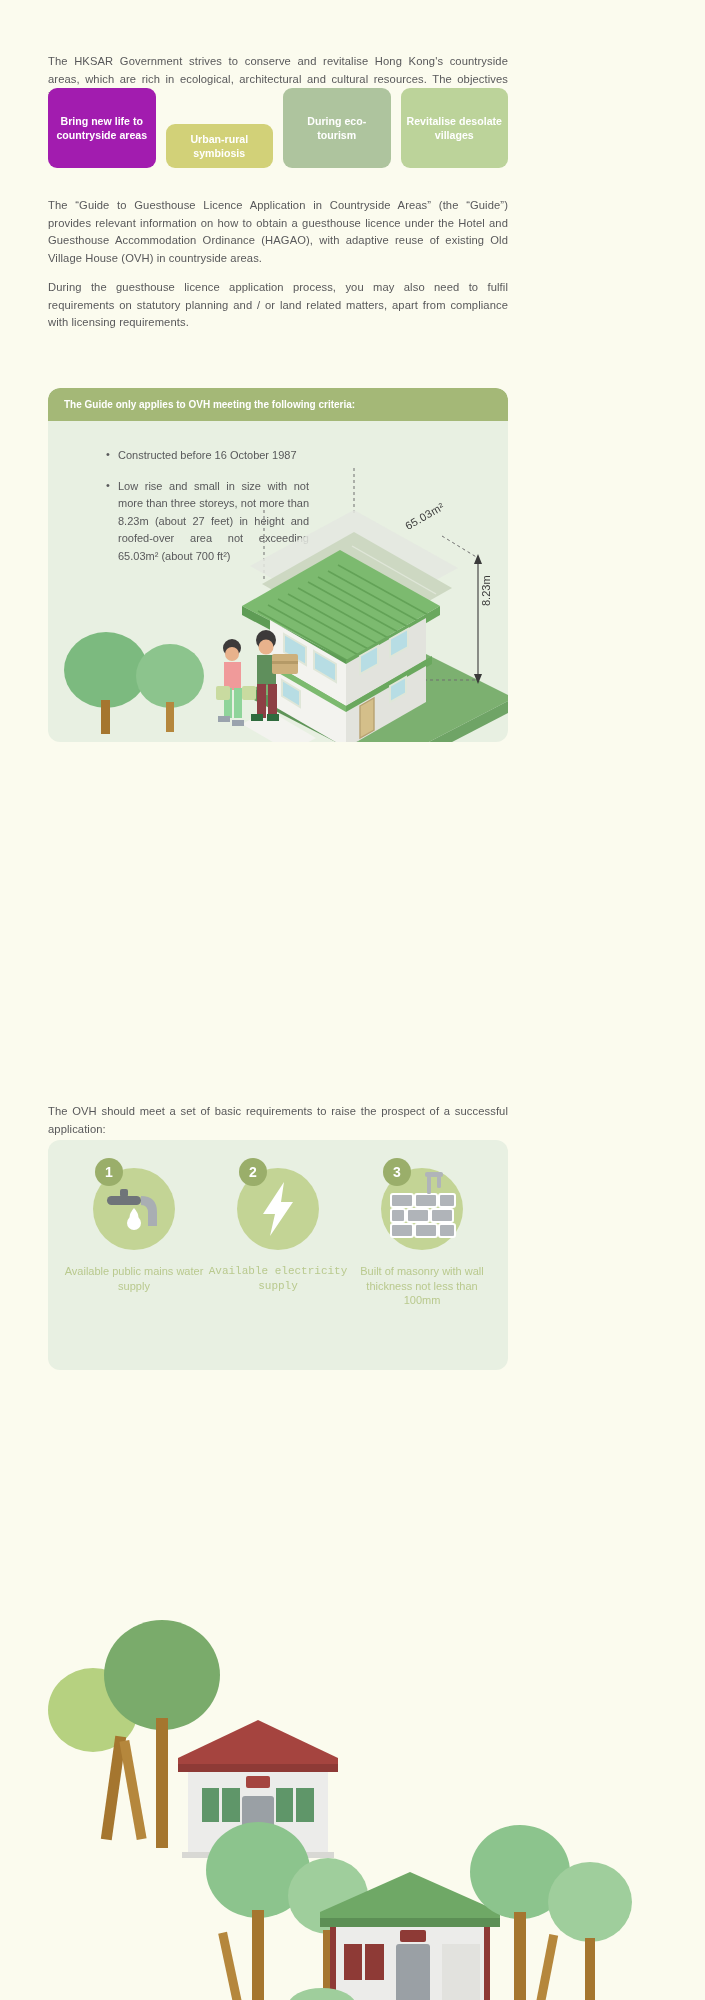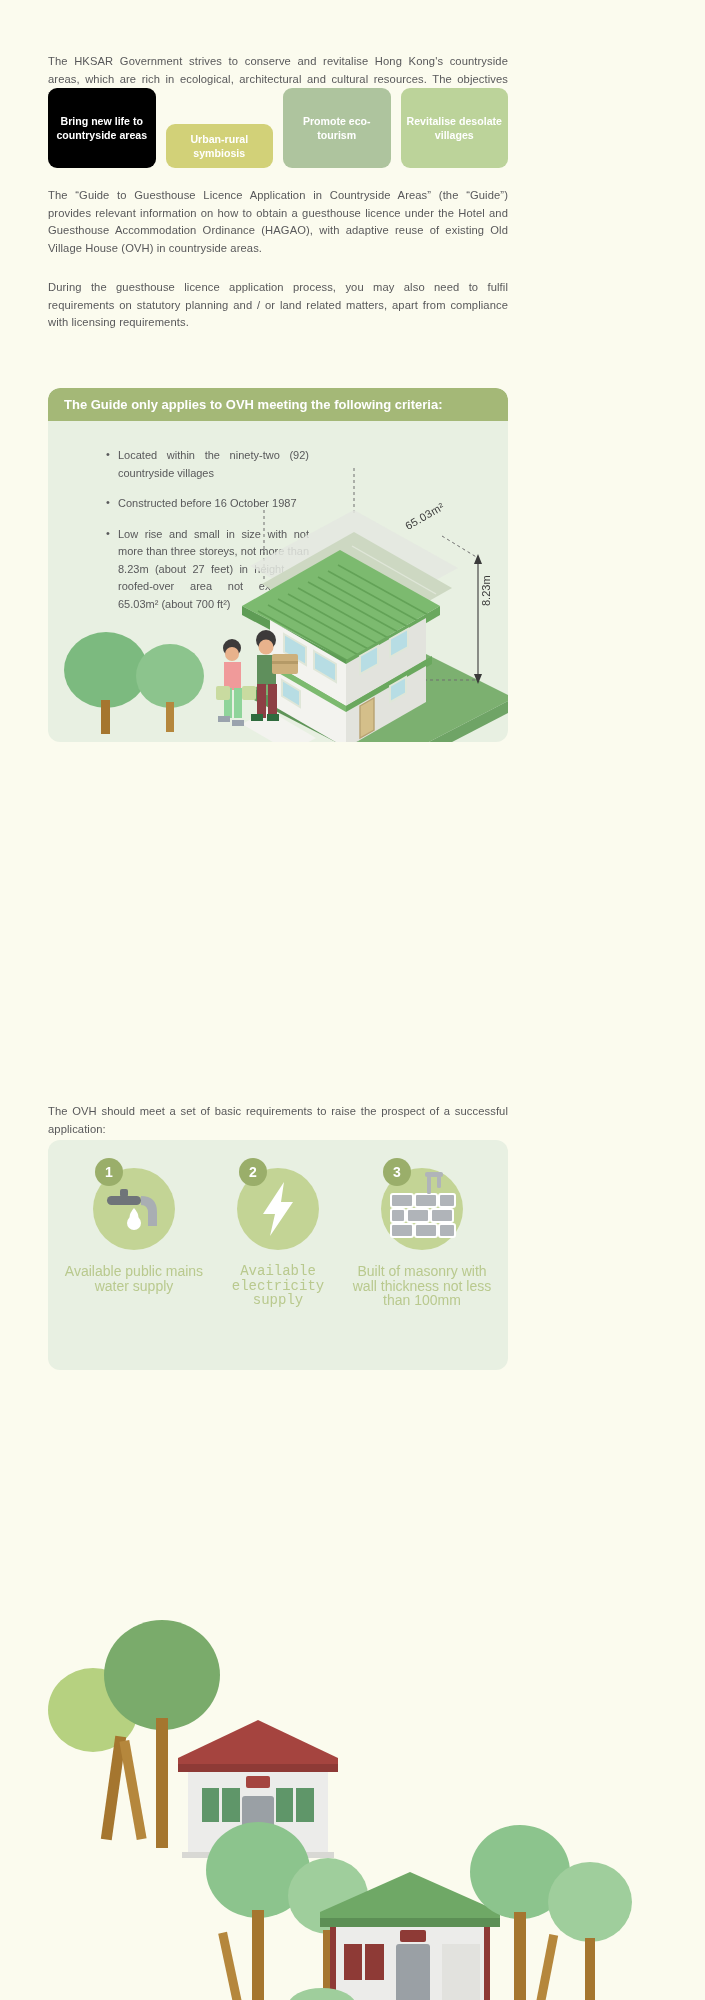--- a/index.html
+++ b/index.html
@@ -36,21 +36,21 @@
 
   
   #criteria-panel{
     position:absolute; left:48px; top:388px; width:460px; height:354px;
     background:#e8f0e2; border-radius:12px; overflow:hidden;
   }
   #criteria-header{
     position:absolute; left:0; top:0; width:460px; height:33px;
     background:#a4b877; border-radius:12px 12px 0 0;
     display:flex; align-items:center;
-    color:#fff; font-weight:bold; font-size:13px; padding-left:16px;
+    color:#fff; font-weight:bold; font-size:10px; padding-left:16px;
     box-sizing:border-box;
   }
   #criteria-list{
     position:absolute; left:16px; top:48px; width:205px;
     font-size:11px; line-height:17.5px;
   }
   #criteria-list li{
     margin:0 0 13px 0; text-align:justify; list-style:none; position:relative;
     padding-left:14px;
   }
@@ -70,65 +70,62 @@
     width:82px; height:82px; border-radius:50%; background:#c3d495;
     margin:0 auto; position:relative;
   }
   .req-badge{
     position:absolute; left:2px; top:-10px; width:28px; height:28px;
     border-radius:50%; background:#9aae6a; color:#fff;
     font-size:14px; font-weight:bold;
     display:flex; align-items:center; justify-content:center;
   }
   .req-label{
-    margin-top:14px; color:#b9c98e; font-size:14px; line-height:14.5px;
+    margin-top:14px; color:#b9c98e; font-size:11px; line-height:14.5px;
   }
 
   
   #closing{ position:absolute; left:48px; top:1480px; width:460px; }
 
   svg{display:block;}
   .illus{position:absolute;}
 </style>
 </head>
 <body style="background: rgb(251, 251, 238);">
 
 <div class="wrap">
 
   <p class="para" style="left:48px; top:42px; width:460px;">The HKSAR Government strives to conserve and revitalise Hong Kong's countryside areas, which are rich in ecological, architectural and cultural resources. The objectives include:</p>
 
   <div class="cards">
-    <div class="card" id="card0" style="background: #000000;">
+    <div class="card" id="card0" style="background: #a21caf;">
       <span>Bring new life to countryside areas</span>
     </div>
     <div class="card" id="card1" style="background: rgb(210, 209, 120); margin-top: 36px;">
       <span>Urban-rural symbiosis</span>
     </div>
     <div class="card" id="card2" style="background: rgb(174, 196, 158);">
-      <span>Promote eco-tourism</span>
+      <span>During eco-tourism</span>
     </div>
     <div class="card" id="card3" style="background: rgb(188, 211, 154);">
       <span>Revitalise desolate villages</span>
     </div>
   </div>
 
-  <p class="para" style="left:48px; top:176px; width:460px;">The “Guide to Guesthouse Licence Application in Countryside Areas” (the “Guide”) provides relevant information on how to obtain a guesthouse licence under the Hotel and Guesthouse Accommodation Ordinance (HAGAO), with adaptive reuse of existing Old Village House (OVH) in countryside areas.</p>
+  <p class="para" style="left:48px; top:186px; width:460px;">The “Guide to Guesthouse Licence Application in Countryside Areas” (the “Guide”) provides relevant information on how to obtain a guesthouse licence under the Hotel and Guesthouse Accommodation Ordinance (HAGAO), with adaptive reuse of existing Old Village House (OVH) in countryside areas.</p>
 
   <p class="para" style="left:48px; top:268px; width:460px;">During the guesthouse licence application process, you may also need to fulfil requirements on statutory planning and / or land related matters, apart from compliance with licensing requirements.</p>
 
   <div id="criteria-panel" style="background: rgb(232, 240, 226);">
 
     <div id="criteria-header" style="background: rgb(164, 184, 119);">
       <span>The Guide only applies to OVH meeting the following criteria:</span>
     </div>
 
     <ul id="criteria-list">
-      <li>
-        <span>Located within the ninety-two (92) countryside villages</span>
-      </li>
       <li>
         <span>Constructed before 16 October 1987</span>
       </li>
       <li>
         <span>Low rise and small in size with not more than three storeys, not more than 8.23m (about 27 feet) in height and roofed-over area not exceeding 65.03m² (about 700 ft²)</span>
       </li>
     </ul>
 
     <svg class="illus" style="left:6px; top:60px;" width="454" height="294" viewBox="0 0 454 294">
 

